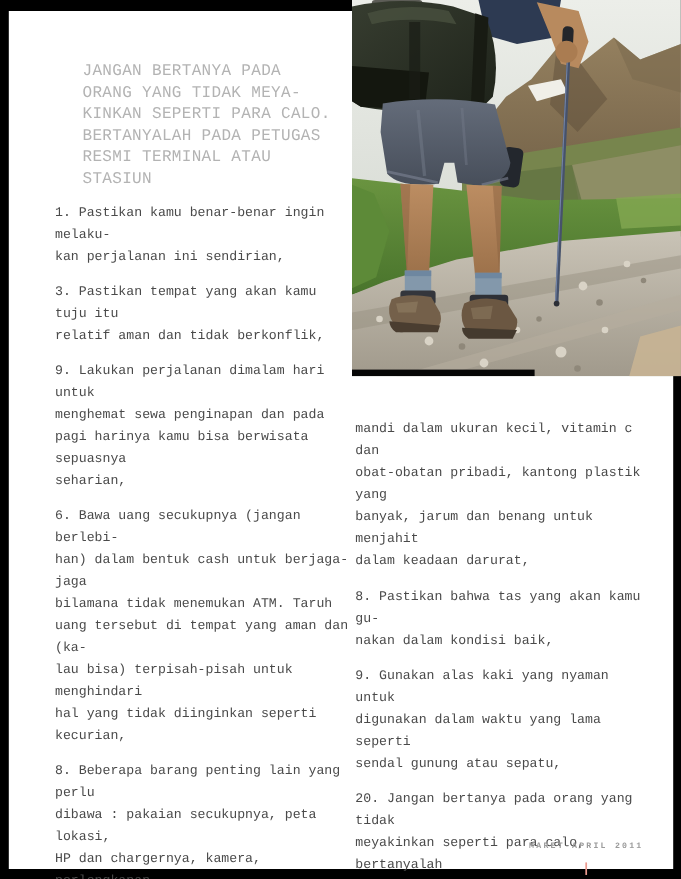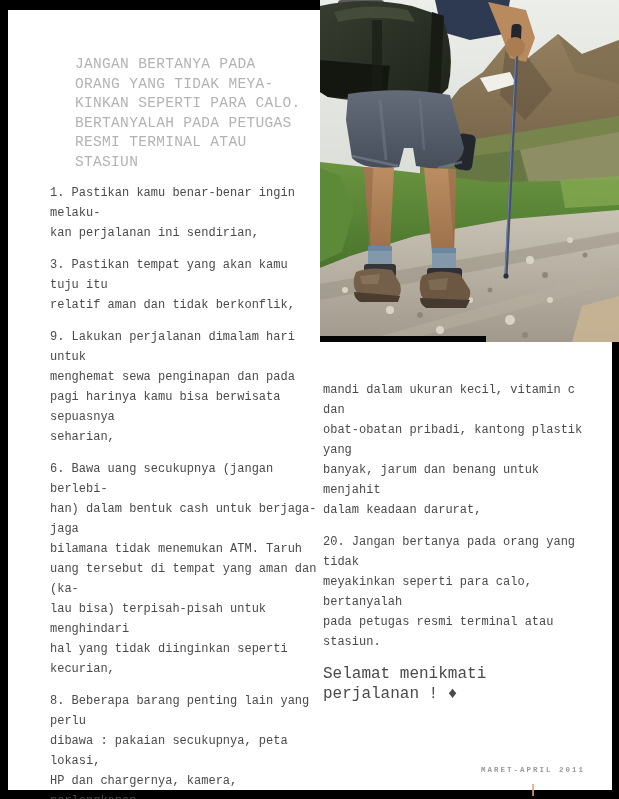--- a/index.html
+++ b/index.html
@@ -203,20 +203,25 @@
 dibawa : pakaian secukupnya, peta lokasi,
 HP dan chargernya, kamera, perlengkapan</p>
     </div>
 
   <div class="col col-right">
     <div>
         <p>mandi dalam ukuran kecil, vitamin c dan
 obat-obatan pribadi, kantong plastik yang
 banyak, jarum dan benang untuk menjahit
 dalam keadaan darurat,</p>
+        <p>8. Pastikan bahwa tas yang akan kamu gu-
+nakan dalam kondisi baik,</p>
+        <p>9. Gunakan alas kaki yang nyaman untuk
+digunakan dalam waktu yang lama seperti
+sendal gunung atau sepatu,</p>
         <p>20. Jangan bertanya pada orang yang tidak
 meyakinkan seperti para calo, bertanyalah
 pada petugas resmi terminal atau stasiun.</p>
       </div>
     <p class="closing">Selamat menikmati perjalanan ! ♦</p>
   </div>
 
   <div class="footer">
     <span class="issue">MARET-APRIL 2011</span>
     <span class="sep">|</span>

